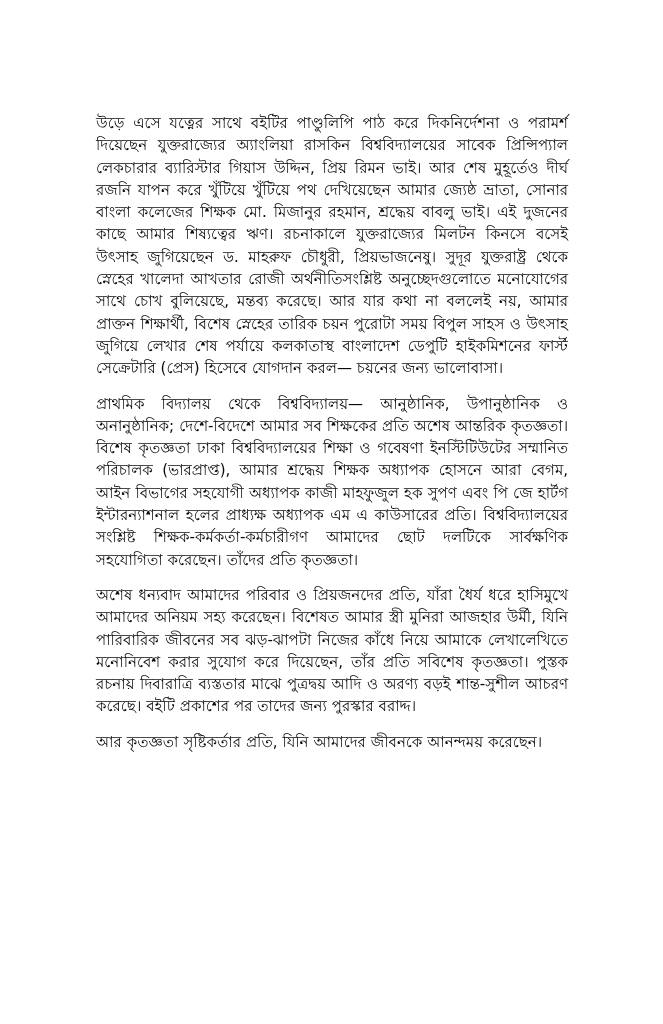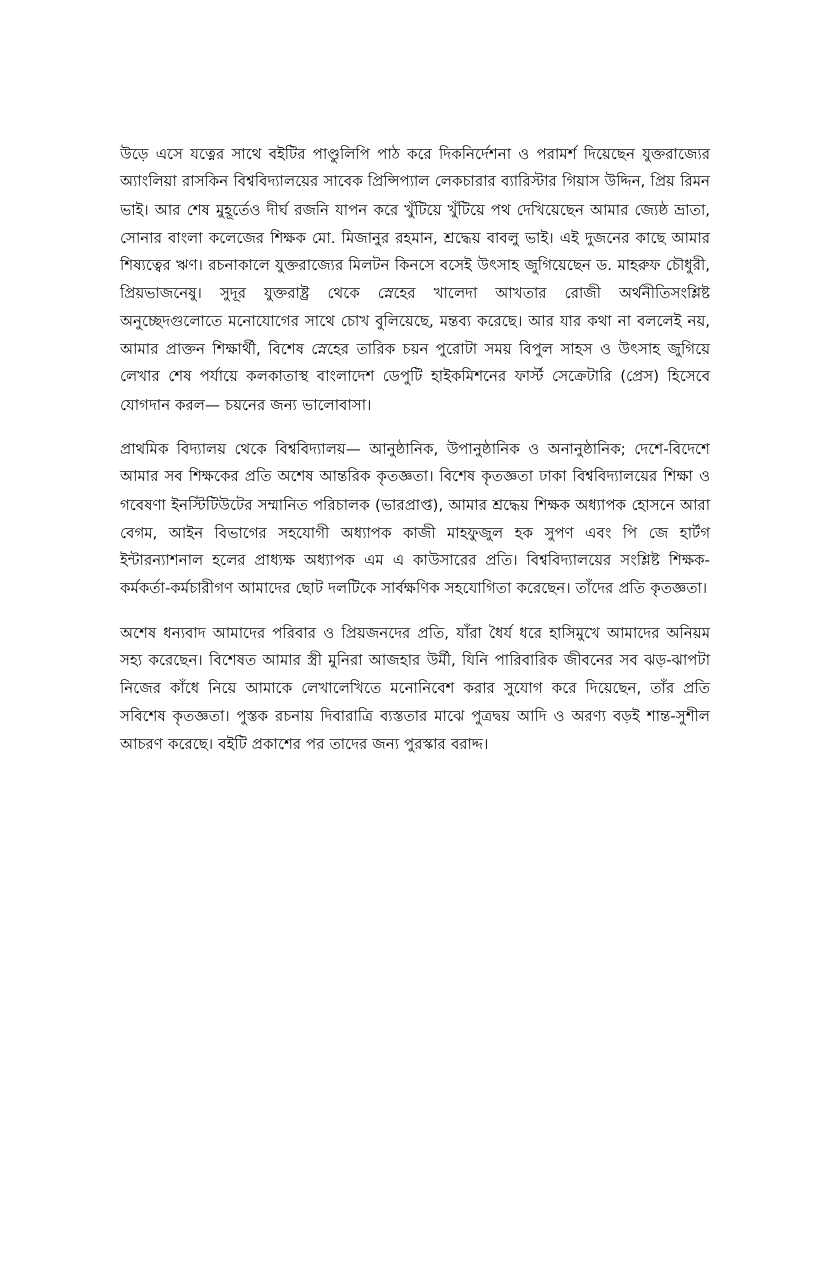--- a/index.html
+++ b/index.html
@@ -23,21 +23,21 @@
     position: absolute;
     left: 96px;
     top: 112px;
     width: 472px;
   }
   p.para {
     margin: 0 0 13px 0;
     padding: 0;
     text-align: justify;
     text-justify: inter-word;
-    font-size: 12px;
+    font-size: 15px;
     line-height: 22.3px;
     color: #0a0a0a;
     font-family: "DejaVu Sans", "Liberation Sans", sans-serif;
     font-weight: 400;
     word-spacing: 0.2px;
     hyphens: none;
     -webkit-hyphens: none;
   }
   p.para:last-child {
     margin-bottom: 0;
@@ -45,14 +45,15 @@
   
 </style>
 </head>
 <body>
 
 <div class="page">
   <div class="text-block">
     <p class="para">উড়ে এসে যত্নের সাথে বইটির পাণ্ডুলিপি পাঠ করে দিকনির্দেশনা ও পরামর্শ দিয়েছেন যুক্তরাজ্যের অ্যাংলিয়া রাসকিন বিশ্ববিদ্যালয়ের সাবেক প্রিন্সিপ্যাল লেকচারার ব্যারিস্টার গিয়াস উদ্দিন, প্রিয় রিমন ভাই। আর শেষ মুহূর্তেও দীর্ঘ রজনি যাপন করে খুঁটিয়ে খুঁটিয়ে পথ দেখিয়েছেন আমার জ্যেষ্ঠ ভ্রাতা, সোনার বাংলা কলেজের শিক্ষক মো. মিজানুর রহমান, শ্রদ্ধেয় বাবলু ভাই। এই দুজনের কাছে আমার শিষ্যত্বের ঋণ। রচনাকালে যুক্তরাজ্যের মিলটন কিনসে বসেই উৎসাহ জুগিয়েছেন ড. মাহরুফ চৌধুরী, প্রিয়ভাজনেষু। সুদূর যুক্তরাষ্ট্র থেকে স্নেহের খালেদা আখতার রোজী অর্থনীতিসংশ্লিষ্ট অনুচ্ছেদগুলোতে মনোযোগের সাথে চোখ বুলিয়েছে, মন্তব্য করেছে। আর যার কথা না বললেই নয়, আমার প্রাক্তন শিক্ষার্থী, বিশেষ স্নেহের তারিক চয়ন পুরোটা সময় বিপুল সাহস ও উৎসাহ জুগিয়ে লেখার শেষ পর্যায়ে কলকাতাস্থ বাংলাদেশ ডেপুটি হাইকমিশনের ফার্স্ট সেক্রেটারি (প্রেস) হিসেবে যোগদান করল— চয়নের জন্য ভালোবাসা।</p>
     <p class="para">প্রাথমিক বিদ্যালয় থেকে বিশ্ববিদ্যালয়— আনুষ্ঠানিক, উপানুষ্ঠানিক ও অনানুষ্ঠানিক; দেশে-বিদেশে আমার সব শিক্ষকের প্রতি অশেষ আন্তরিক কৃতজ্ঞতা। বিশেষ কৃতজ্ঞতা ঢাকা বিশ্ববিদ্যালয়ের শিক্ষা ও গবেষণা ইনস্টিটিউটের সম্মানিত পরিচালক (ভারপ্রাপ্ত), আমার শ্রদ্ধেয় শিক্ষক অধ্যাপক হোসনে আরা বেগম, আইন বিভাগের সহযোগী অধ্যাপক কাজী মাহফুজুল হক সুপণ এবং পি জে হার্টগ ইন্টারন্যাশনাল হলের প্রাধ্যক্ষ অধ্যাপক এম এ কাউসারের প্রতি। বিশ্ববিদ্যালয়ের সংশ্লিষ্ট শিক্ষক-কর্মকর্তা-কর্মচারীগণ আমাদের ছোট দলটিকে সার্বক্ষণিক সহযোগিতা করেছেন। তাঁদের প্রতি কৃতজ্ঞতা।</p>
     <p class="para">অশেষ ধন্যবাদ আমাদের পরিবার ও প্রিয়জনদের প্রতি, যাঁরা ধৈর্য ধরে হাসিমুখে আমাদের অনিয়ম সহ্য করেছেন। বিশেষত আমার স্ত্রী মুনিরা আজহার উর্মী, যিনি পারিবারিক জীবনের সব ঝড়-ঝাপটা নিজের কাঁধে নিয়ে আমাকে লেখালেখিতে মনোনিবেশ করার সুযোগ করে দিয়েছেন, তাঁর প্রতি সবিশেষ কৃতজ্ঞতা। পুস্তক রচনায় দিবারাত্রি ব্যস্ততার মাঝে পুত্রদ্বয় আদি ও অরণ্য বড়ই শান্ত-সুশীল আচরণ করেছে। বইটি প্রকাশের পর তাদের জন্য পুরস্কার বরাদ্দ।</p>
+    <p class="para">আর কৃতজ্ঞতা সৃষ্টিকর্তার প্রতি, যিনি আমাদের জীবনকে আনন্দময় করেছেন।</p>
   </div>
 </div>
 
 </body></html>

